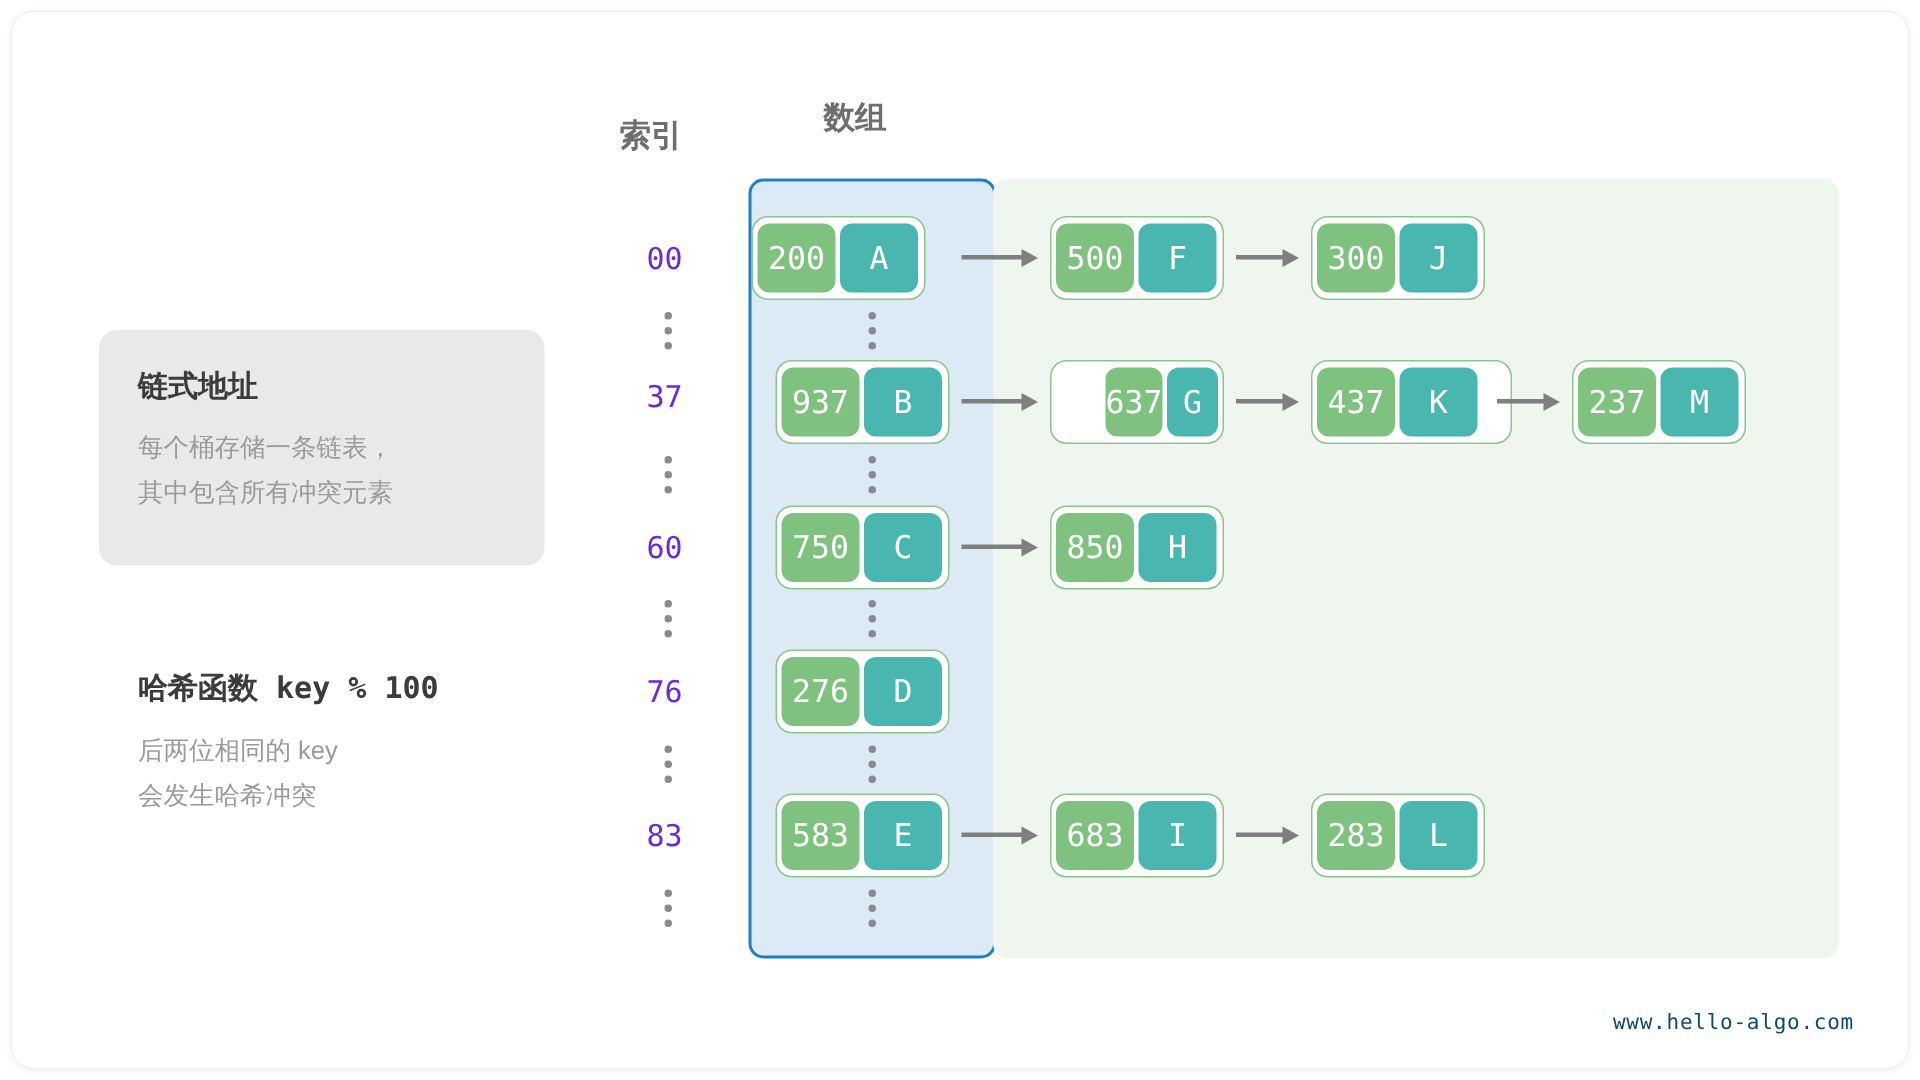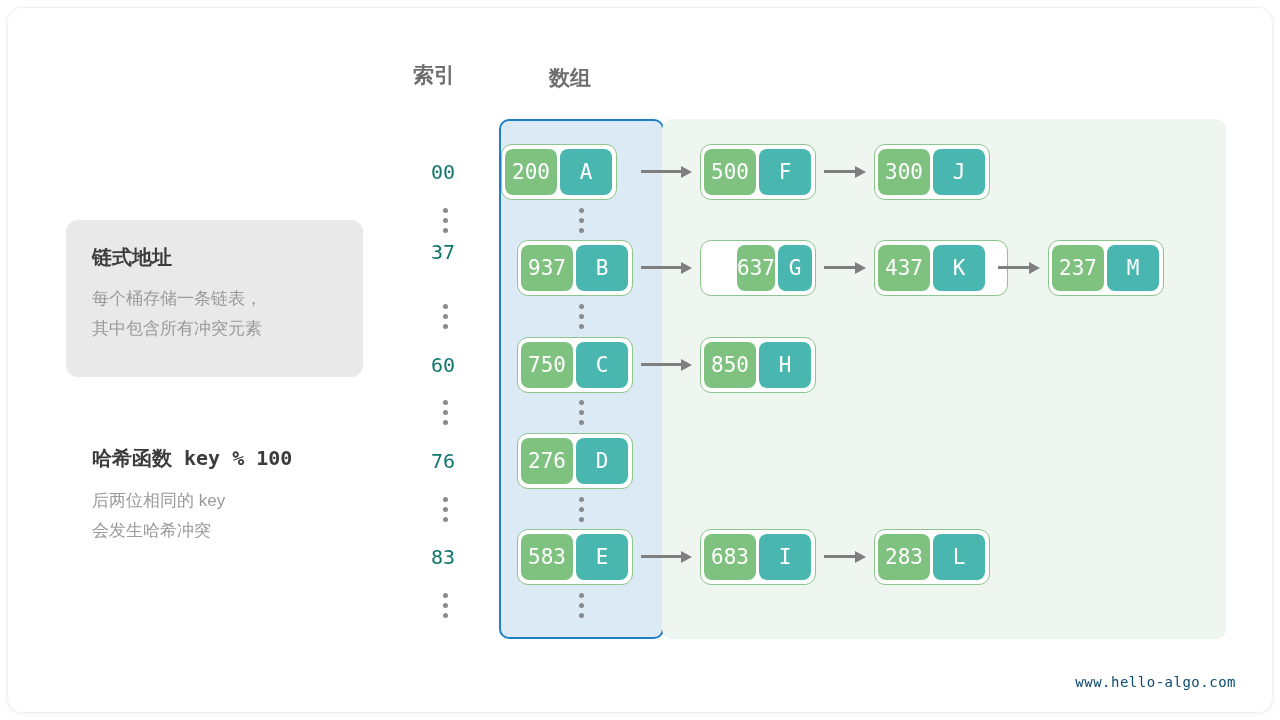--- a/index.html
+++ b/index.html
@@ -26,21 +26,21 @@
   }
 
   
   .hdr {
     position: absolute;
     font-size: 21px;
     font-weight: bold;
     color: #6e6e6e;
     white-space: nowrap;
   }
-  #hdr-index { left: 405px; top: 53px; }
+  #hdr-index { left: 405px; top: 68px; }
   #hdr-array { left: 541px; top: 56px; }
   #hdr-list  { left: 793px; top: 56px; font-weight: normal; }
   #hdr-list .strong {
     font-weight: bold;
     color: #539b54;
     font-size: 21px;
   }
   #hdr-list .note {
     font-weight: normal;
     color: #7a7a7a;
@@ -117,21 +117,21 @@
   }
 
   
   .index-label {
     position: absolute;
     width: 60px;
     text-align: center;
     left: 405px;
     font-family: "DejaVu Sans Mono", monospace;
     font-size: 20px;
-    color: #0f766e;
+    color: #6d28d9;
   }
   .dots {
     position: absolute;
     width: 10px;
     display: flex;
     flex-direction: column;
     align-items: center;
     gap: 5px;
   }
   .dots i {
@@ -247,21 +247,21 @@
       <div class="dots" style="left: 432px; top: 200px;">
         <i></i>
         <i></i>
         <i></i>
       </div>
       <div class="dots" style="left: 568px; top: 200px;">
         <i></i>
         <i></i>
         <i></i>
       </div>
-      <div class="index-label" style="top: 232px;">37</div>
+      <div class="index-label" style="top: 244px;">37</div>
       <div class="node" style="left: 509px; top: 232px; width: 116px;">
         <div class="key">937</div>
         <div class="val">B</div>
       </div>
       <div class="arrow" style="left: 633px; top: 254px; width: 51px;">
         <div class="shaft" style="width: 41px;"></div>
         <div class="head" style="left: 40px;"></div>
       </div>
       <div class="node" style="left: 692px; top: 232px; width: 116px; padding-left: 36px;">
         <div class="key">637</div>

